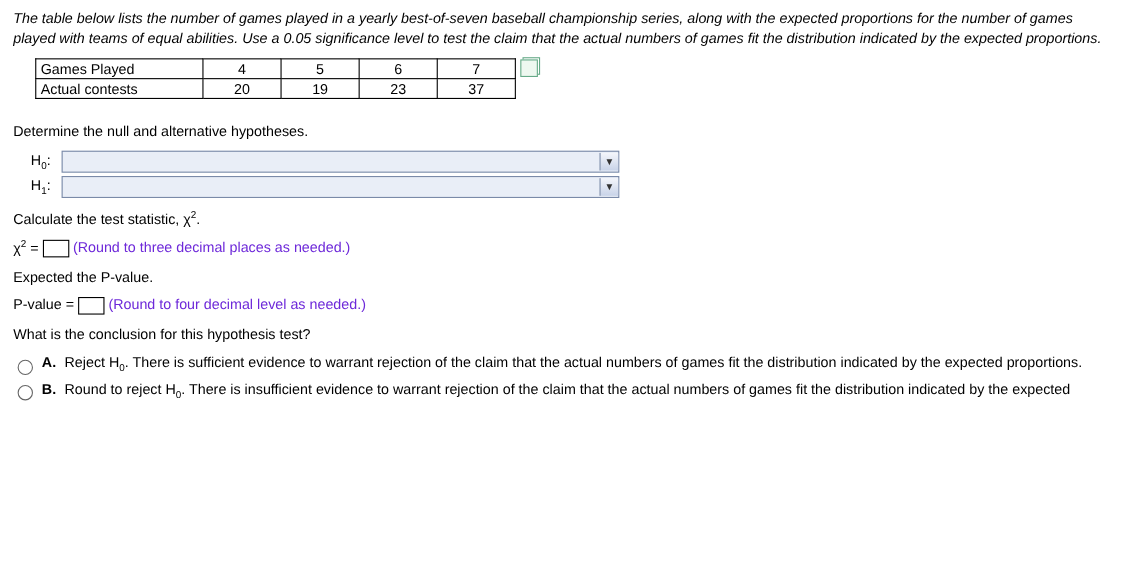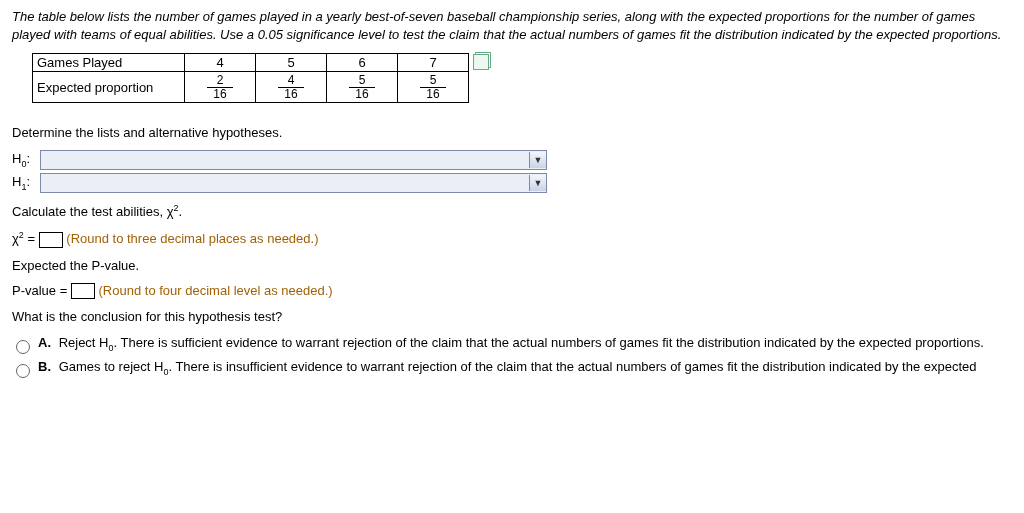--- a/index.html
+++ b/index.html
@@ -31,21 +31,21 @@
   .frac .num { display:block; border-bottom: 1px solid #000; padding: 0 6px;}
   .frac .den { display:block; padding: 0 6px;}
   .copy-icon {
     display:inline-block; width:14px; height:14px;
     border:1px solid #6a8; background:#eef8f0;
     vertical-align: top; margin-left: 4px; position:relative; top:1px;
     box-shadow: 2px -2px 0 -1px #fff, 2px -2px 0 0 #6a8;
   }
   .section { margin: 10px 0; }
   .hyp-row { display:flex; align-items:center; margin: 3px 0; }
-  .hyp-label { width: 28px; }
+  .hyp-label { width: 28px; margin-left: 16px; }
   .sub { font-size: 9px; vertical-align: sub; }
   .sup { font-size: 9px; vertical-align: super; }
   .dropdown {
     flex: 0 0 auto;
     display:flex; align-items:center;
     width: 505px; height: 18px;
     background: #e9eef7;
     border: 1px solid #7a8aa8;
   }
   .dropdown .dd-body { flex:1; }
@@ -54,21 +54,21 @@
     background: linear-gradient(#f4f6fb,#c8d3e8);
     border-left: 1px solid #7a8aa8;
     display:flex; align-items:center; justify-content:center;
     font-size: 9px; color:#333;
   }
   .inline-input {
     display:inline-block; width: 22px; height: 14px;
     border: 1px solid #000; vertical-align: middle;
     background:#fff;
   }
-  .hint { color: #a16207; }
+  .hint { color: #6d28d9; }
   .radio-row { display:flex; align-items:flex-end; margin: 4px 0 2px 0; }
   .radio {
     width: 12px; height:12px; border:1px solid #666; border-radius:50%;
     margin: 2px 8px 0 4px; flex:0 0 auto; background:#fff;
   }
   .opt-letter { font-weight:bold; margin-right:4px; }
   .opt-text { line-height:1.35; }
 </style>
 </head>
 <body>
@@ -79,50 +79,50 @@
 <table class="data">
   <tbody>
         <tr>
     <th class="col-label">Games Played</th>
     <td class="col-val">4</td>
     <td class="col-val">5</td>
     <td class="col-val">6</td>
     <td class="col-val">7</td>
   </tr>
   <tr>
-    <th class="col-label">Expected proportion</th>
-    <td><span class="frac"><span class="num">2</span><span class="den">16</span></span></td>
-    <td><span class="frac"><span class="num">4</span><span class="den">16</span></span></td>
-    <td><span class="frac"><span class="num">5</span><span class="den">16</span></span></td>
-    <td><span class="frac"><span class="num">5</span><span class="den">16</span></span></td>
+    <th class="col-label">Actual contests</th>
+    <td>20</td>
+    <td>19</td>
+    <td>23</td>
+    <td>37</td>
   </tr>
 </tbody>
     </table>
 <span class="copy-icon"></span>
 </div>
 
-<div class="section">Determine the lists and alternative hypotheses.</div>
+<div class="section">Determine the null and alternative hypotheses.</div>
 
 <div class="hyp-row">
   <span class="hyp-label"><span>H</span><span class="sub">0</span><span>:</span></span>
   <div class="dropdown">
     <div class="dd-body"></div>
     <div class="dd-btn">▼</div>
   </div>
 </div>
 <div class="hyp-row">
   <span class="hyp-label"><span>H</span><span class="sub">1</span><span>:</span></span>
   <div class="dropdown">
     <div class="dd-body"></div>
     <div class="dd-btn">▼</div>
   </div>
 </div>
 
 <div class="section">
-  <span>Calculate the test abilities, χ</span><span class="sup">2</span><span>.</span>
+  <span>Calculate the test statistic, χ</span><span class="sup">2</span><span>.</span>
 </div>
 
 <div class="section">
   <span><span>χ</span><span class="sup">2</span><span> = </span></span>
   <span class="inline-input"></span>
   <span class="hint">(Round to three decimal places as needed.)</span>
 </div>
 
 <div class="section">Expected the P-value.</div>
 
@@ -138,15 +138,15 @@
   <div class="radio"></div>
   <div class="opt-text">
     <span class="opt-letter">A.</span>
     <span>Reject H</span><span class="sub">0</span><span>. There is sufficient evidence to warrant rejection of the claim that the actual numbers of games fit the distribution indicated by the expected proportions.</span>
   </div>
 </div>
 <div class="radio-row">
   <div class="radio"></div>
   <div class="opt-text">
     <span class="opt-letter">B.</span>
-    <span>Games to reject H</span><span class="sub">0</span><span>. There is insufficient evidence to warrant rejection of the claim that the actual numbers of games fit the distribution indicated by the expected</span>
+    <span>Round to reject H</span><span class="sub">0</span><span>. There is insufficient evidence to warrant rejection of the claim that the actual numbers of games fit the distribution indicated by the expected</span>
   </div>
 </div>
 
 </body></html>

